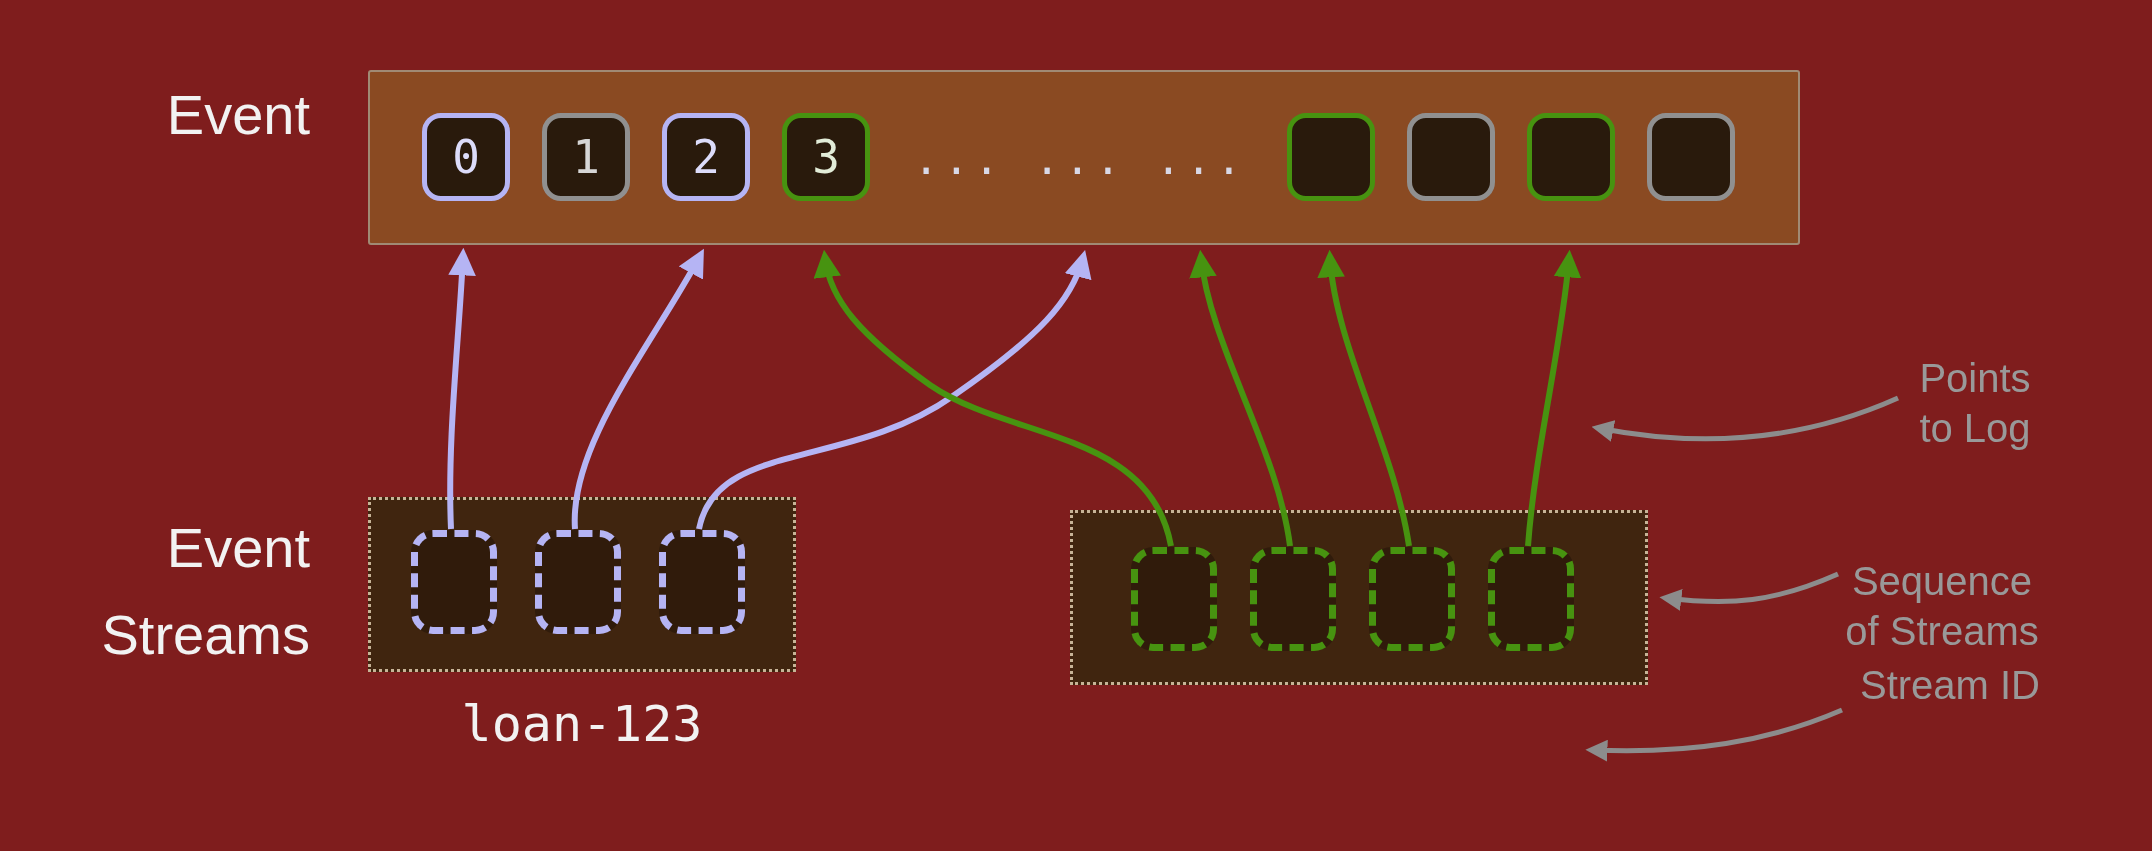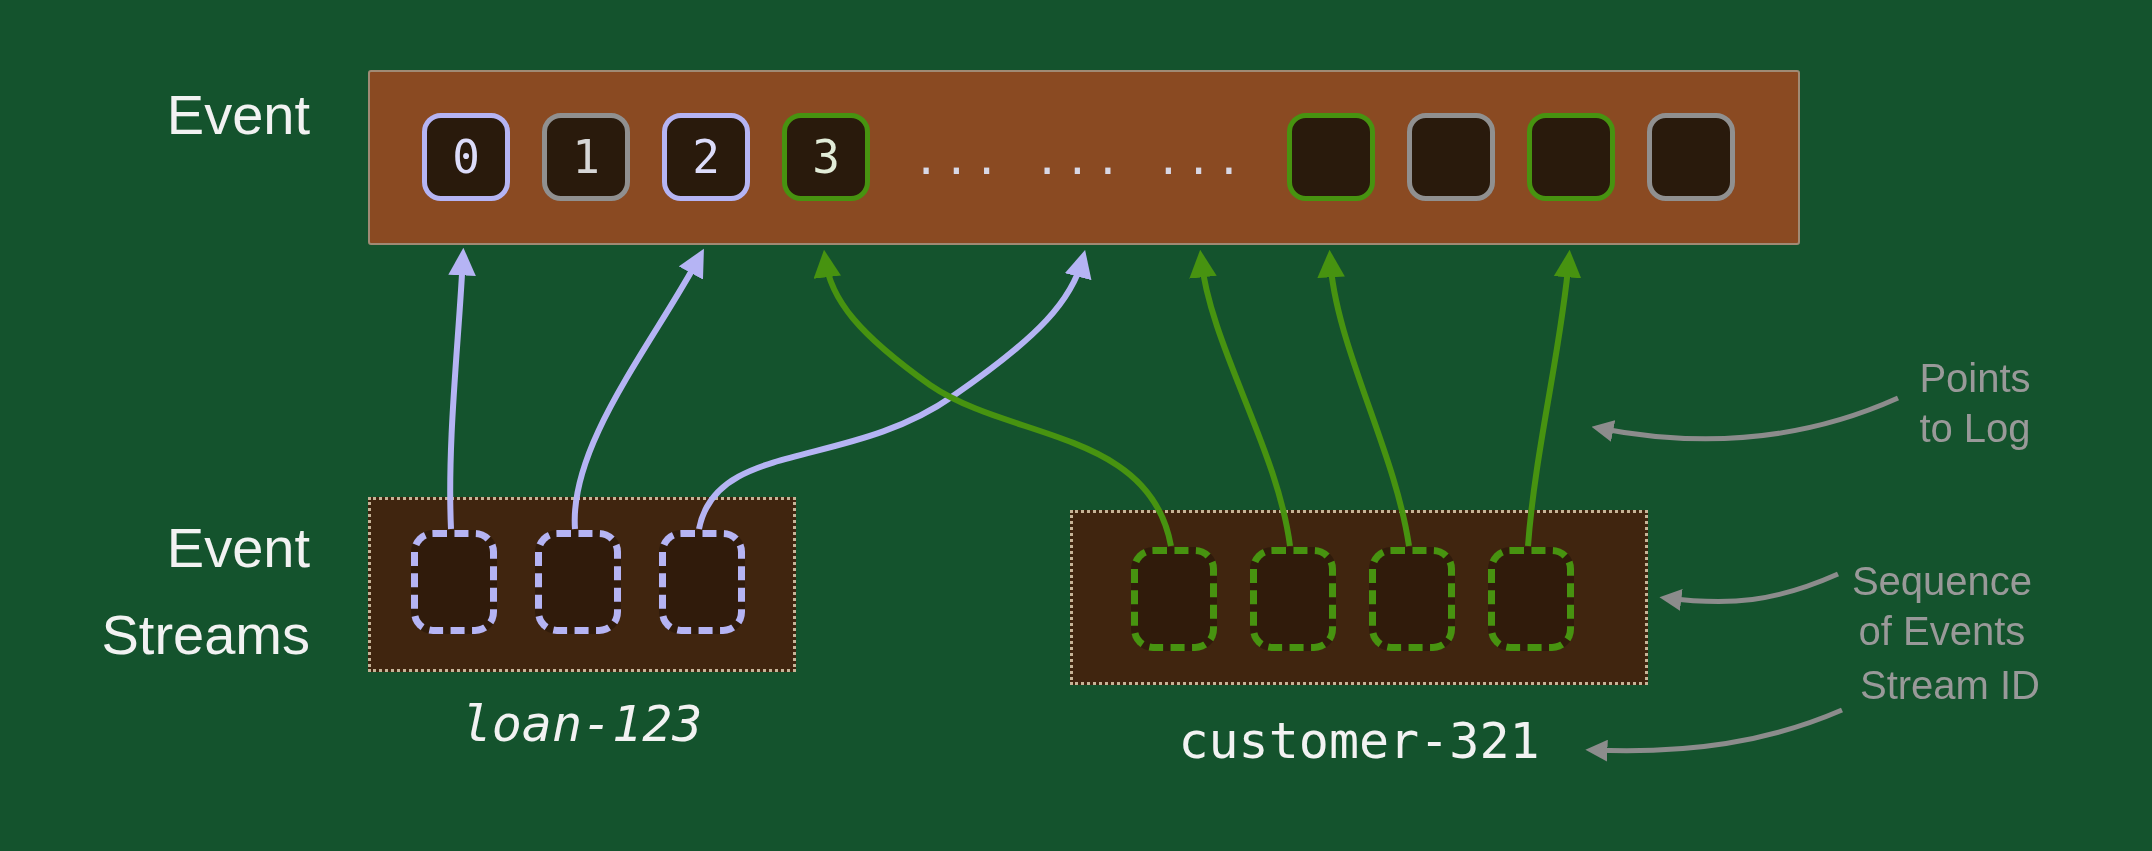--- a/index.html
+++ b/index.html
@@ -1,18 +1,18 @@
 <!DOCTYPE html>
 <html><head>
 <meta charset="utf-8">
 <style>
   * { margin:0; padding:0; box-sizing:border-box; }
   html,body { background:#000; }
   body { font-family:"Liberation Sans", sans-serif; }
-  .canvas { position:relative; width:2152px; height:851px; background:#14532d; overflow:hidden; }
+  .canvas { position:relative; width:2152px; height:851px; background:#7f1d1d; overflow:hidden; }
 
   .side-label { position:absolute; color:#f2f2f2; font-size:56px; line-height:1.55; text-align:right; }
   #log-label { left:70px; top:72px; width:240px; }
   #streams-label { left:60px; top:505px; width:250px; }
 
   .log-bar { position:absolute; left:368px; top:70px; width:1432px; height:175px;
              background:#8a4a22; border:2px solid #a08a74; border-radius:3px; }
   .cell { position:absolute; top:41px; width:88px; height:88px; border-radius:19px;
           background:#291a0c; border-width:5px; border-style:solid;
           display:flex; align-items:center; justify-content:center;
@@ -28,21 +28,21 @@
   .stream-box { position:absolute; background:#40250f; border:3px dotted #c7b497; }
   #stream-left  { left:368px;  top:497px; width:428px; height:175px; }
   #stream-right { left:1070px; top:510px; width:578px; height:175px; }
   .slot { position:absolute; width:86px; height:104px; border-radius:22px;
           border:7px dashed; background:rgba(0,0,0,0.25); }
   .slot.lavender { border-color:#b5b4f4; }
   .slot.green    { border-color:#479310; }
 
   .stream-id { position:absolute; text-align:center; color:#f2f2f2;
                font-family:"DejaVu Sans Mono", monospace; font-size:50px; }
-  #stream-id-left  { left:368px;  top:695px; width:428px;font-style:italic; }
+  #stream-id-left  { left:368px;  top:695px; width:428px; }
   #stream-id-right { left:1070px; top:712px; width:578px; }
 
   .annotation { position:absolute; color:#999999; font-size:40px; line-height:1.25; text-align:center; }
   #ann-points   { left:1880px; top:353px; width:190px; }
   #ann-sequence { left:1822px; top:512px; width:240px;margin-top:44px; }
   #ann-streamid { left:1845px; top:660px; width:210px; }
 
   svg.arrows { position:absolute; left:0; top:0; pointer-events:none; }
 </style>
 </head>
@@ -76,29 +76,28 @@
     <div class="slot lavender" style="left:288px;top:30px"></div>
   </div>
   <div class="stream-box" id="stream-right">
     <div class="slot green" style="left:58px;top:34px"></div>
     <div class="slot green" style="left:177px;top:34px"></div>
     <div class="slot green" style="left:296px;top:34px"></div>
     <div class="slot green" style="left:415px;top:34px"></div>
   </div>
 
   <div class="stream-id" id="stream-id-left">loan-123</div>
-  <div class="stream-id" id="stream-id-right">customer-321</div>
 
   <div class="annotation" id="ann-points">
     <div>Points</div>
     <div>to Log</div>
   </div>
   <div class="annotation" id="ann-sequence">
     <div>Sequence</div>
-    <div>of Events</div>
+    <div>of Streams</div>
   </div>
   <div class="annotation" id="ann-streamid">
     <div>Stream ID</div>
   </div>
 
   <svg class="arrows" width="2152" height="851" viewBox="0 0 2152 851">
     <defs>
       <marker id="head-lav" viewBox="0 0 10 10" refX="7" refY="5" markerWidth="4.6" markerHeight="4.6" orient="auto">
         <path d="M0,0 L10,5 L0,10 Z" fill="#b5b4f4"></path>
       </marker>

